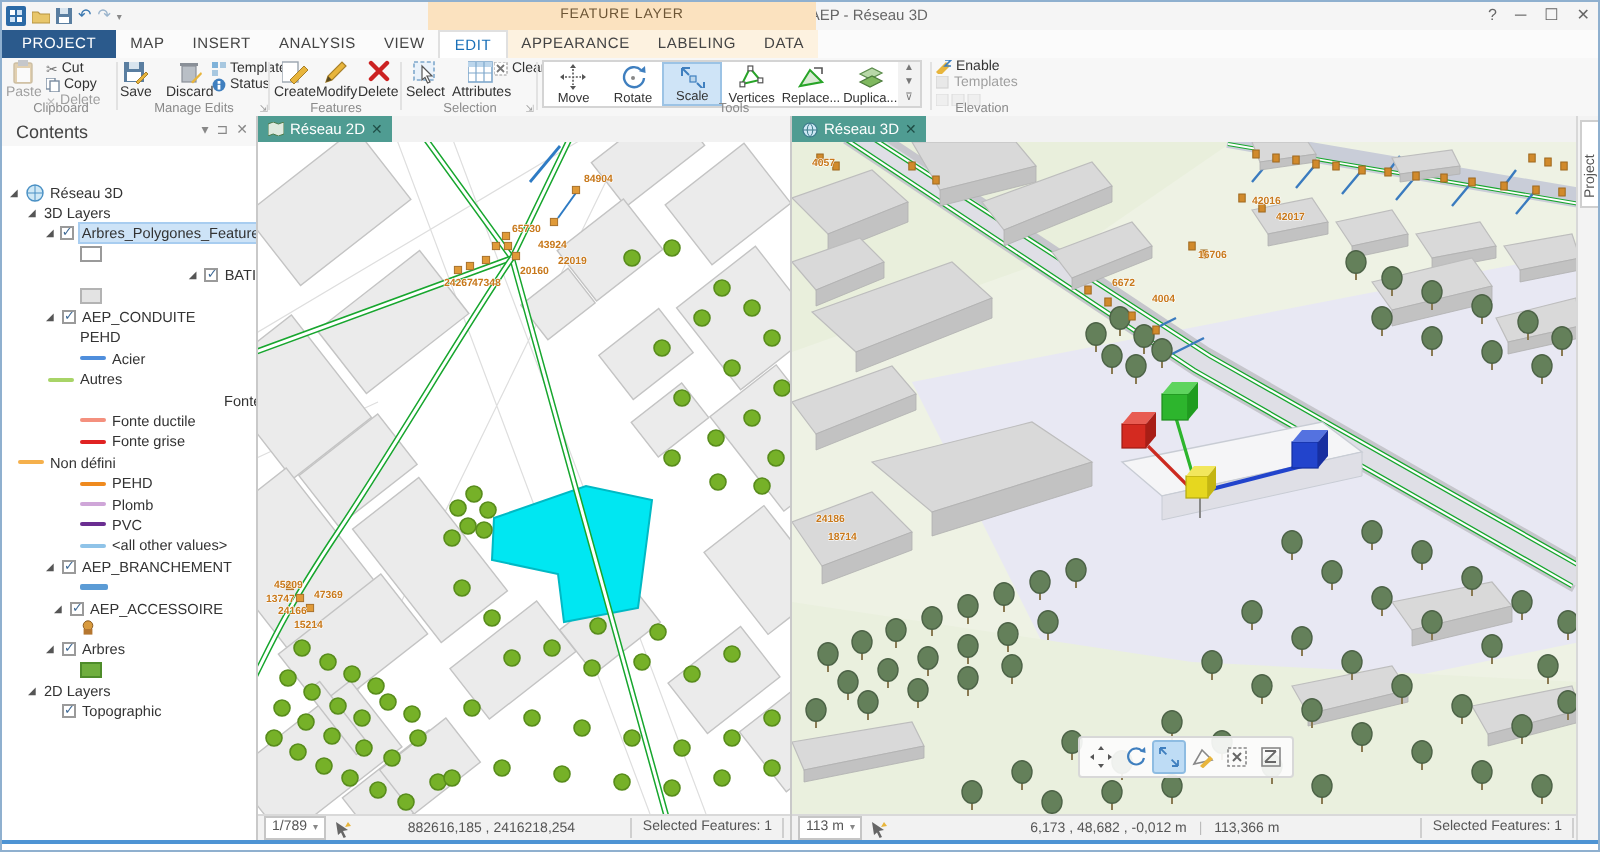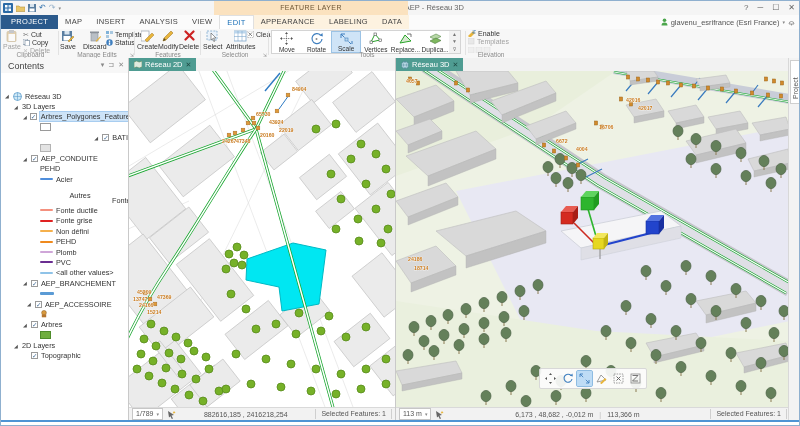--- a/index.html
+++ b/index.html
@@ -110,32 +110,20 @@
     <div class="rtab project">PROJECT</div>
     <div class="rtab">MAP</div>
     <div class="rtab">INSERT</div>
     <div class="rtab">ANALYSIS</div>
     <div class="rtab">VIEW</div>
     <div class="rtab active">EDIT</div>
     <div class="rtab ctx">APPEARANCE</div>
     <div class="rtab ctx">LABELING</div>
     <div class="rtab ctx">DATA</div>
   </div>
-  <div class="account">
-    <svg width="7" height="8">
-        <circle cx="3.5" cy="2.2" r="1.8" fill="#4ca64c"></circle>
-        <path d="M.5 7.5 a3 3 0 0 1 6 0 z" fill="#4ca64c"></path>
-      </svg>
-    <span>glavenu_esrifrance (Esri France)</span>
-    <span style="font-size:5px;color:#888;">▾</span>
-    <svg width="7" height="8">
-        <path d="M1 6 a2.5 2.5 0 0 1 5 0 z" fill="none" stroke="#888" stroke-width=".8"></path>
-        <circle cx="3.5" cy="6.8" r=".7" fill="#888"></circle>
-      </svg>
-  </div>
 
   <div class="abs ribbon">
 
     <div class="rgroup" style="left:2px;width:55px;">
       <div class="btn-lg grayed" style="position:absolute;left:0;top:0;">
         <svg width="12" height="12">
             <rect x="1" y="1.5" width="9" height="10" rx="1" fill="#c9a35c" stroke="#9a7a3c" stroke-width=".7"></rect>
             <rect x="3" y="0" width="5" height="3" fill="#8a8f96"></rect>
             <rect x="2.5" y="4" width="6.5" height="7" fill="#fff"></rect>
           </svg>
@@ -390,41 +378,41 @@
         </div>
         <div class="tree-row" style="padding-left: 31px;">
           <span class="sp"></span>
           <span class="lbl">PEHD</span>
         </div>
         <div class="tree-row" style="padding-left: 31px;">
           <span class="sp"></span>
           <span class="swl" style="background:#4f8edc"></span>
           <span class="lbl">Acier</span>
         </div>
-        <div class="tree-row" style="padding-left: 31px; flex-direction: column;">
+        <div class="tree-row" style="padding-left: 15px;">
           <span class="sp"></span>
           <span class="swl" style="background:#a8d467"></span>
           <span class="lbl">Autres</span>
         </div>
         <div class="tree-row" style="padding-left: 31px; gap: 40px;">
           <span class="sp"></span>
           <span class="swl" style="background:#28a428"></span>
           <span class="lbl">Fonte</span>
         </div>
         <div class="tree-row" style="padding-left: 31px;">
           <span class="sp"></span>
           <span class="swl" style="background:#f4907e"></span>
           <span class="lbl">Fonte ductile</span>
         </div>
         <div class="tree-row" style="padding-left: 31px;">
           <span class="sp"></span>
           <span class="swl" style="background:#e02222"></span>
           <span class="lbl">Fonte grise</span>
         </div>
-        <div class="tree-row" style="padding-left: 31px; text-align: center;">
+        <div class="tree-row" style=" text-align: center;">
           <span class="sp"></span>
           <span class="swl" style="background:#f5b04c"></span>
           <span class="lbl">Non défini</span>
         </div>
         <div class="tree-row" style="padding-left: 31px;">
           <span class="sp"></span>
           <span class="swl" style="background:#ef8a1e"></span>
           <span class="lbl">PEHD</span>
         </div>
         <div class="tree-row" style="padding-left: 31px;">

